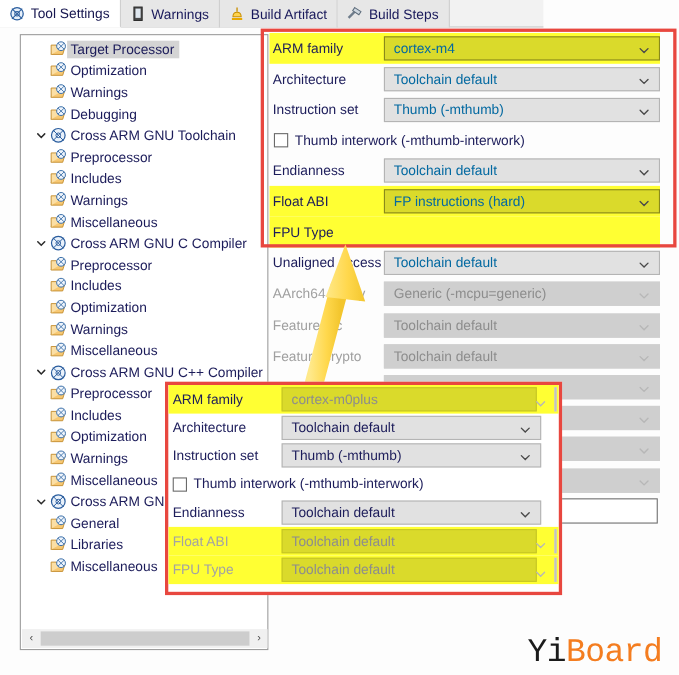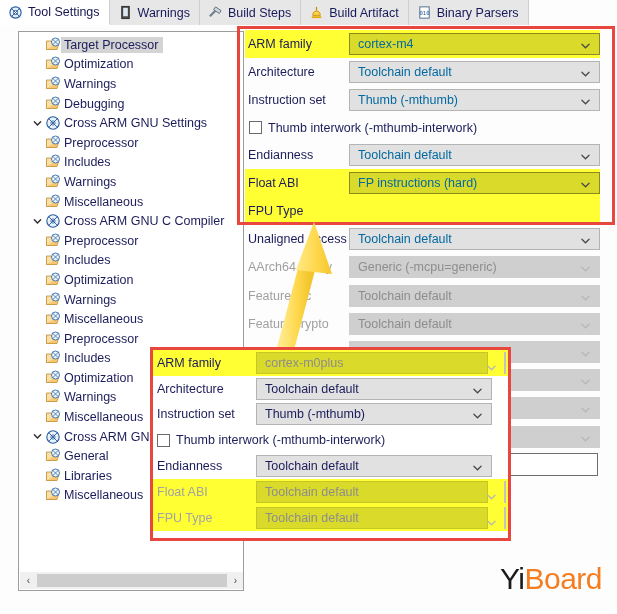--- a/index.html
+++ b/index.html
@@ -184,23 +184,23 @@
     position: absolute;
     left: 252px; top: 212px;
     width: 120px; height: 160px;
     z-index: 8;
     pointer-events: none;
   }
 
   
   .watermark {
     position: absolute;
-    right: 15px; bottom: 18px;
+    right: 15px; bottom: 3px;
     font-size: 30px;
-    font-family: Liberation Sans, sans-serif;
+    font-family: Liberation Mono, monospace;
     letter-spacing: -0.5px;
     z-index: 12;
     user-select: none;
   }
   .wm-yi { color: #1b1b1b; font-weight: 500; }
   .wm-board { color: #f47d20; font-weight: 500; }
 </style>
 </head>
 <body>
 
@@ -226,47 +226,38 @@
           <rect x="4" y="1.5" width="8" height="13" fill="#4a4a4a" stroke="#2b2b2b"></rect>
           <rect x="5.5" y="3" width="5" height="9" fill="#dfe7ef"></rect>
         </svg>
       </span>
       <span>Warnings</span>
     </div>
 
     <div class="tab">
       <span class="tab-icon">
         <svg viewBox="0 0 16 16" width="15" height="15">
-          <path d="M2 12 L9 5" stroke="#6f7d8c" stroke-width="2.2"></path>
-          <path d="M8 2 L14 6 L12 9 L6 5 Z" fill="#cfd8e0" stroke="#5c6b7a"></path>
-        </svg>
-      </span>
-      <span>Build Steps</span>
-    </div>
-
-    <div class="tab">
-      <span class="tab-icon">
-        <svg viewBox="0 0 16 16" width="15" height="15">
           <path d="M3 12 h10 v2 H3z" fill="#e8a800"></path>
           <path d="M4 11 C4 5, 12 5, 12 11 Z" fill="#ffd34d" stroke="#c98f00"></path>
           <path d="M8 2 v4" stroke="#c98f00" stroke-width="1.3"></path>
         </svg>
       </span>
       <span>Build Artifact</span>
     </div>
 
     <div class="tab">
       <span class="tab-icon">
         <svg viewBox="0 0 16 16" width="15" height="15">
-          <rect x="3" y="2" width="10" height="12" fill="#fff" stroke="#4b6a8c"></rect>
-          <text x="8" y="11" font-size="6" text-anchor="middle" fill="#2a5d9e" font-family="DejaVu Sans Mono, monospace">010</text>
+          <path d="M2 12 L9 5" stroke="#6f7d8c" stroke-width="2.2"></path>
+          <path d="M8 2 L14 6 L12 9 L6 5 Z" fill="#cfd8e0" stroke="#5c6b7a"></path>
         </svg>
       </span>
-      <span>Binary Parsers</span>
+      <span>Build Steps</span>
     </div>
+
 
   </div>
 
   <div class="treepanel">
     <div class="tree" id="tree-container">
         <div class="trow sel ind0">
           <span class="ico"><svg viewBox="0 0 16 16" width="16" height="16">
               <path d="M1.5 12.5 L3.5 6 H14 L12 12.5 Z" fill="#f7c873" stroke="#c08a2a" stroke-width=".8"></path>
               <path d="M1.5 12.5 V4 H6 L7.2 5.6 H11.5 V7" fill="#fbdfa5" stroke="#c08a2a" stroke-width=".8"></path>
               <circle cx="10.5" cy="5" r="4" fill="#eef4fb" stroke="#3a6ea8" stroke-width=".9"></circle>
@@ -305,21 +296,21 @@
           <span class="twist">
             <svg viewBox="0 0 10 10" width="9" height="9">
               <path d="M1.5 3 L5 6.6 L8.5 3" stroke="#2b2b2b" stroke-width="1.5" fill="none" stroke-linecap="round"></path>
             </svg>
           </span>
           <span class="ico"><svg viewBox="0 0 16 16" width="16" height="16">
               <circle cx="8" cy="8" r="6.2" fill="#eaf2fb" stroke="#2a5d9e" stroke-width="1.1"></circle>
               <circle cx="8" cy="8" r="2.1" fill="#ffffff" stroke="#2a5d9e" stroke-width=".9"></circle>
               <path d="M3.2 3.2 L12.8 12.8 M12.8 3.2 L3.2 12.8" stroke="#2a5d9e" stroke-width=".9"></path>
             </svg></span>
-          <span class="lbl">Cross ARM GNU Settings</span>
+          <span class="lbl">Cross ARM GNU Toolchain</span>
         </div>
         <div class="trow ind0">
           <span class="ico"><svg viewBox="0 0 16 16" width="16" height="16">
               <path d="M1.5 12.5 L3.5 6 H14 L12 12.5 Z" fill="#f7c873" stroke="#c08a2a" stroke-width=".8"></path>
               <path d="M1.5 12.5 V4 H6 L7.2 5.6 H11.5 V7" fill="#fbdfa5" stroke="#c08a2a" stroke-width=".8"></path>
               <circle cx="10.5" cy="5" r="4" fill="#eef4fb" stroke="#3a6ea8" stroke-width=".9"></circle>
               <path d="M7.6 2.2 L13.4 7.8 M13.4 2.2 L7.6 7.8" stroke="#3a6ea8" stroke-width=".8"></path>
             </svg></span>
           <span class="lbl">Preprocessor</span>
         </div>
@@ -400,20 +391,33 @@
           <span class="lbl">Warnings</span>
         </div>
         <div class="trow ind0">
           <span class="ico"><svg viewBox="0 0 16 16" width="16" height="16">
               <path d="M1.5 12.5 L3.5 6 H14 L12 12.5 Z" fill="#f7c873" stroke="#c08a2a" stroke-width=".8"></path>
               <path d="M1.5 12.5 V4 H6 L7.2 5.6 H11.5 V7" fill="#fbdfa5" stroke="#c08a2a" stroke-width=".8"></path>
               <circle cx="10.5" cy="5" r="4" fill="#eef4fb" stroke="#3a6ea8" stroke-width=".9"></circle>
               <path d="M7.6 2.2 L13.4 7.8 M13.4 2.2 L7.6 7.8" stroke="#3a6ea8" stroke-width=".8"></path>
             </svg></span>
           <span class="lbl">Miscellaneous</span>
+        </div>
+        <div class="trow ind1">
+          <span class="twist">
+            <svg viewBox="0 0 10 10" width="9" height="9">
+              <path d="M1.5 3 L5 6.6 L8.5 3" stroke="#2b2b2b" stroke-width="1.5" fill="none" stroke-linecap="round"></path>
+            </svg>
+          </span>
+          <span class="ico"><svg viewBox="0 0 16 16" width="16" height="16">
+              <circle cx="8" cy="8" r="6.2" fill="#eaf2fb" stroke="#2a5d9e" stroke-width="1.1"></circle>
+              <circle cx="8" cy="8" r="2.1" fill="#ffffff" stroke="#2a5d9e" stroke-width=".9"></circle>
+              <path d="M3.2 3.2 L12.8 12.8 M12.8 3.2 L3.2 12.8" stroke="#2a5d9e" stroke-width=".9"></path>
+            </svg></span>
+          <span class="lbl">Cross ARM GNU C++ Compiler</span>
         </div>
         <div class="trow ind0">
           <span class="ico"><svg viewBox="0 0 16 16" width="16" height="16">
               <path d="M1.5 12.5 L3.5 6 H14 L12 12.5 Z" fill="#f7c873" stroke="#c08a2a" stroke-width=".8"></path>
               <path d="M1.5 12.5 V4 H6 L7.2 5.6 H11.5 V7" fill="#fbdfa5" stroke="#c08a2a" stroke-width=".8"></path>
               <circle cx="10.5" cy="5" r="4" fill="#eef4fb" stroke="#3a6ea8" stroke-width=".9"></circle>
               <path d="M7.6 2.2 L13.4 7.8 M13.4 2.2 L7.6 7.8" stroke="#3a6ea8" stroke-width=".8"></path>
             </svg></span>
           <span class="lbl">Preprocessor</span>
         </div>

